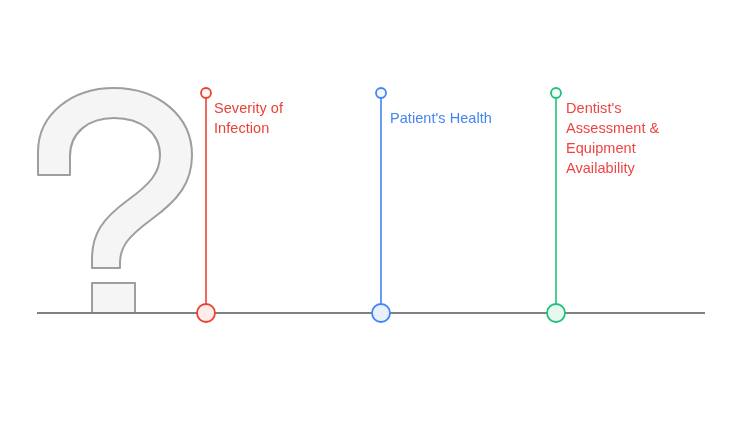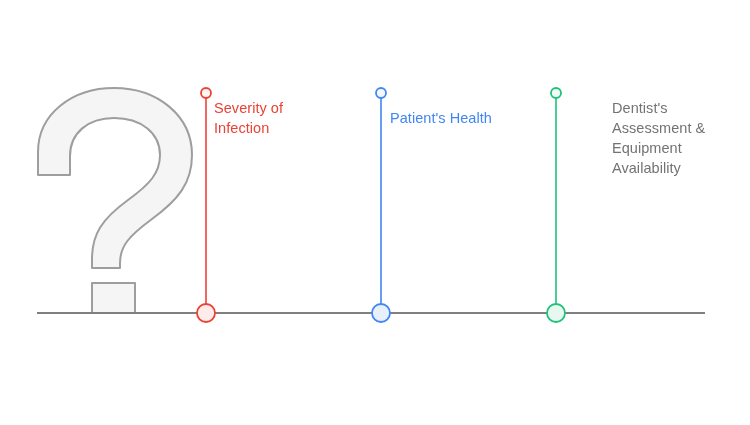--- a/index.html
+++ b/index.html
@@ -81,18 +81,18 @@
       <circle cx="556" cy="313" r="9" fill="#e6f8ef" stroke="#1ec27b" stroke-width="1.8"></circle>
       <circle cx="556" cy="93" r="5" fill="#f2fcf7" stroke="#1ec27b" stroke-width="1.8"></circle>
     </g>
   </svg>
 
   <div class="marker-label" id="label-0" style="left:214px; top:98px; color:#ea4335;">Severity of
 Infection</div>
 
   <div class="marker-label" id="label-1" style="left:390px; top:108px; color:#4285f4;">Patient's Health</div>
 
-  <div class="marker-label" id="label-2" style="left:566px; top:98px; color:#737373;margin-left:46px;">Dentist's
+  <div class="marker-label" id="label-2" style="left:566px; top:98px; color:#ef4444;">Dentist's
 Assessment &amp;
 Equipment
 Availability</div>
 
 </div>
 
 </body></html>

